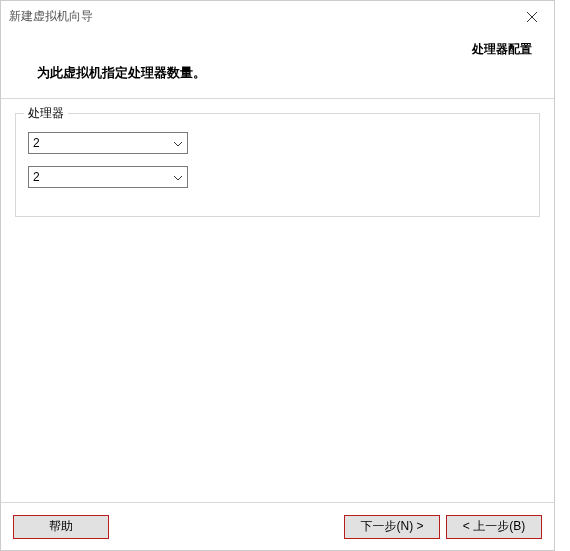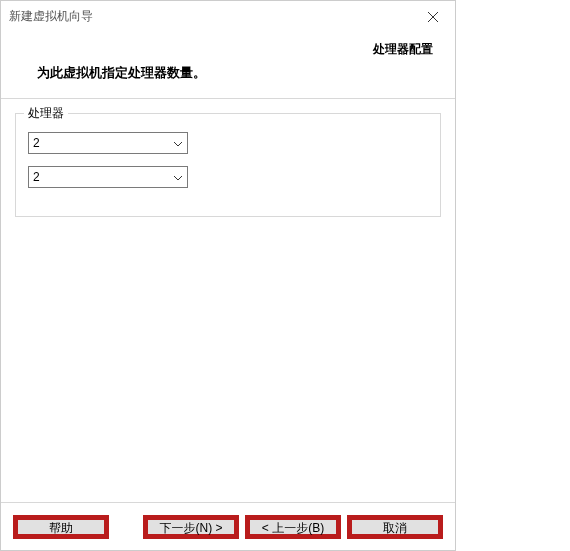--- a/index.html
+++ b/index.html
@@ -8,21 +8,21 @@
     width: 570px;
     height: 551px;
     font-family: "Microsoft YaHei", "Segoe UI", Tahoma, sans-serif;
     font-size: 12px;
     background: #ffffff;
     color: #000000;
     overflow: hidden;
   }
   .window {
     position: relative;
-    width: 456px;
+    width: 555px;
     height: 551px;
     box-sizing: border-box;
     border: 1px solid #cccccc;
     background: #ffffff;
   }
   .titlebar {
     height: 30px;
     line-height: 30px;
     padding-left: 8px;
     background: #ffffff;
@@ -124,21 +124,21 @@
     border-top: 1px solid #d8d8d8;
     display: flex;
     align-items: center;
     padding: 0 12px;
     box-sizing: border-box;
     gap: 6px;
   }
   .btn {
     height: 24px;
     min-width: 96px;
-    border: 5px solid #b91c1c;
+    border: 1px solid #b91c1c;
     background: #e1e1e1;
     font-size: 12px;
     font-family: inherit;
     padding: 0 8px;
     cursor: default;
   }
   .spacer {
     flex: 1;
   }
 </style>
@@ -192,16 +192,15 @@
 
 
     </div>
   </div>
 
   <div class="button-bar">
     <button class="btn">帮助</button>
     <div class="spacer"></div>
     <button class="btn">下一步(N) &gt;</button>
     <button class="btn">&lt; 上一步(B)</button>
-    <button class="btn">取消</button>
   </div>
 
 </div>
 
 </body></html>

